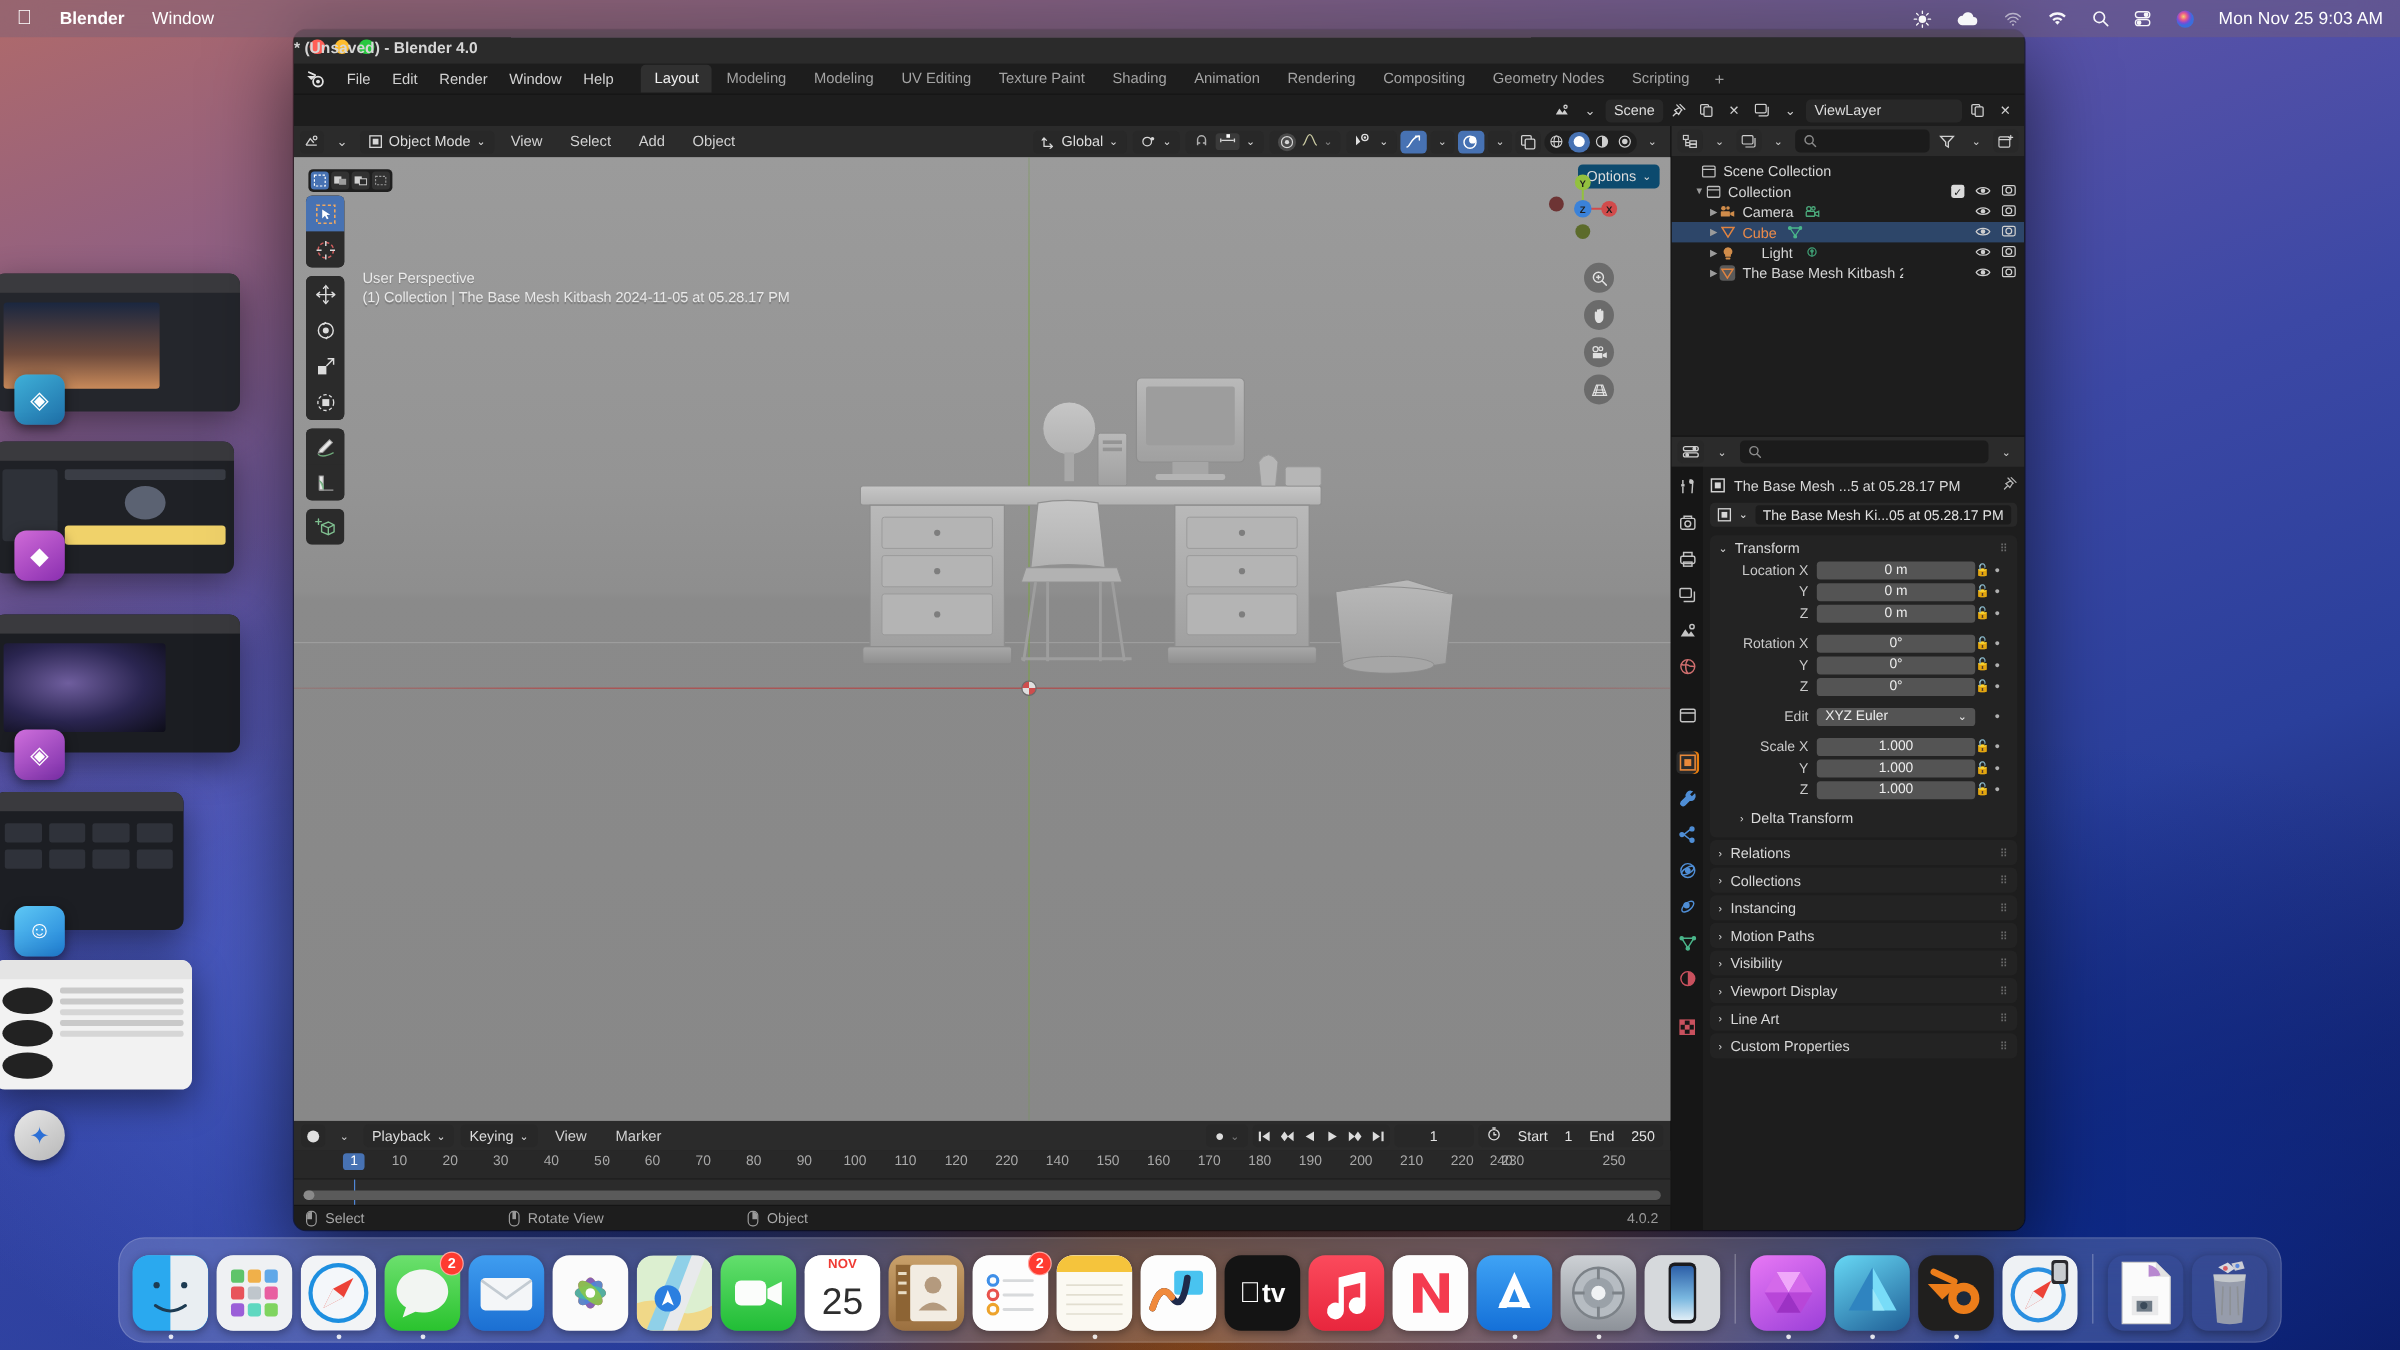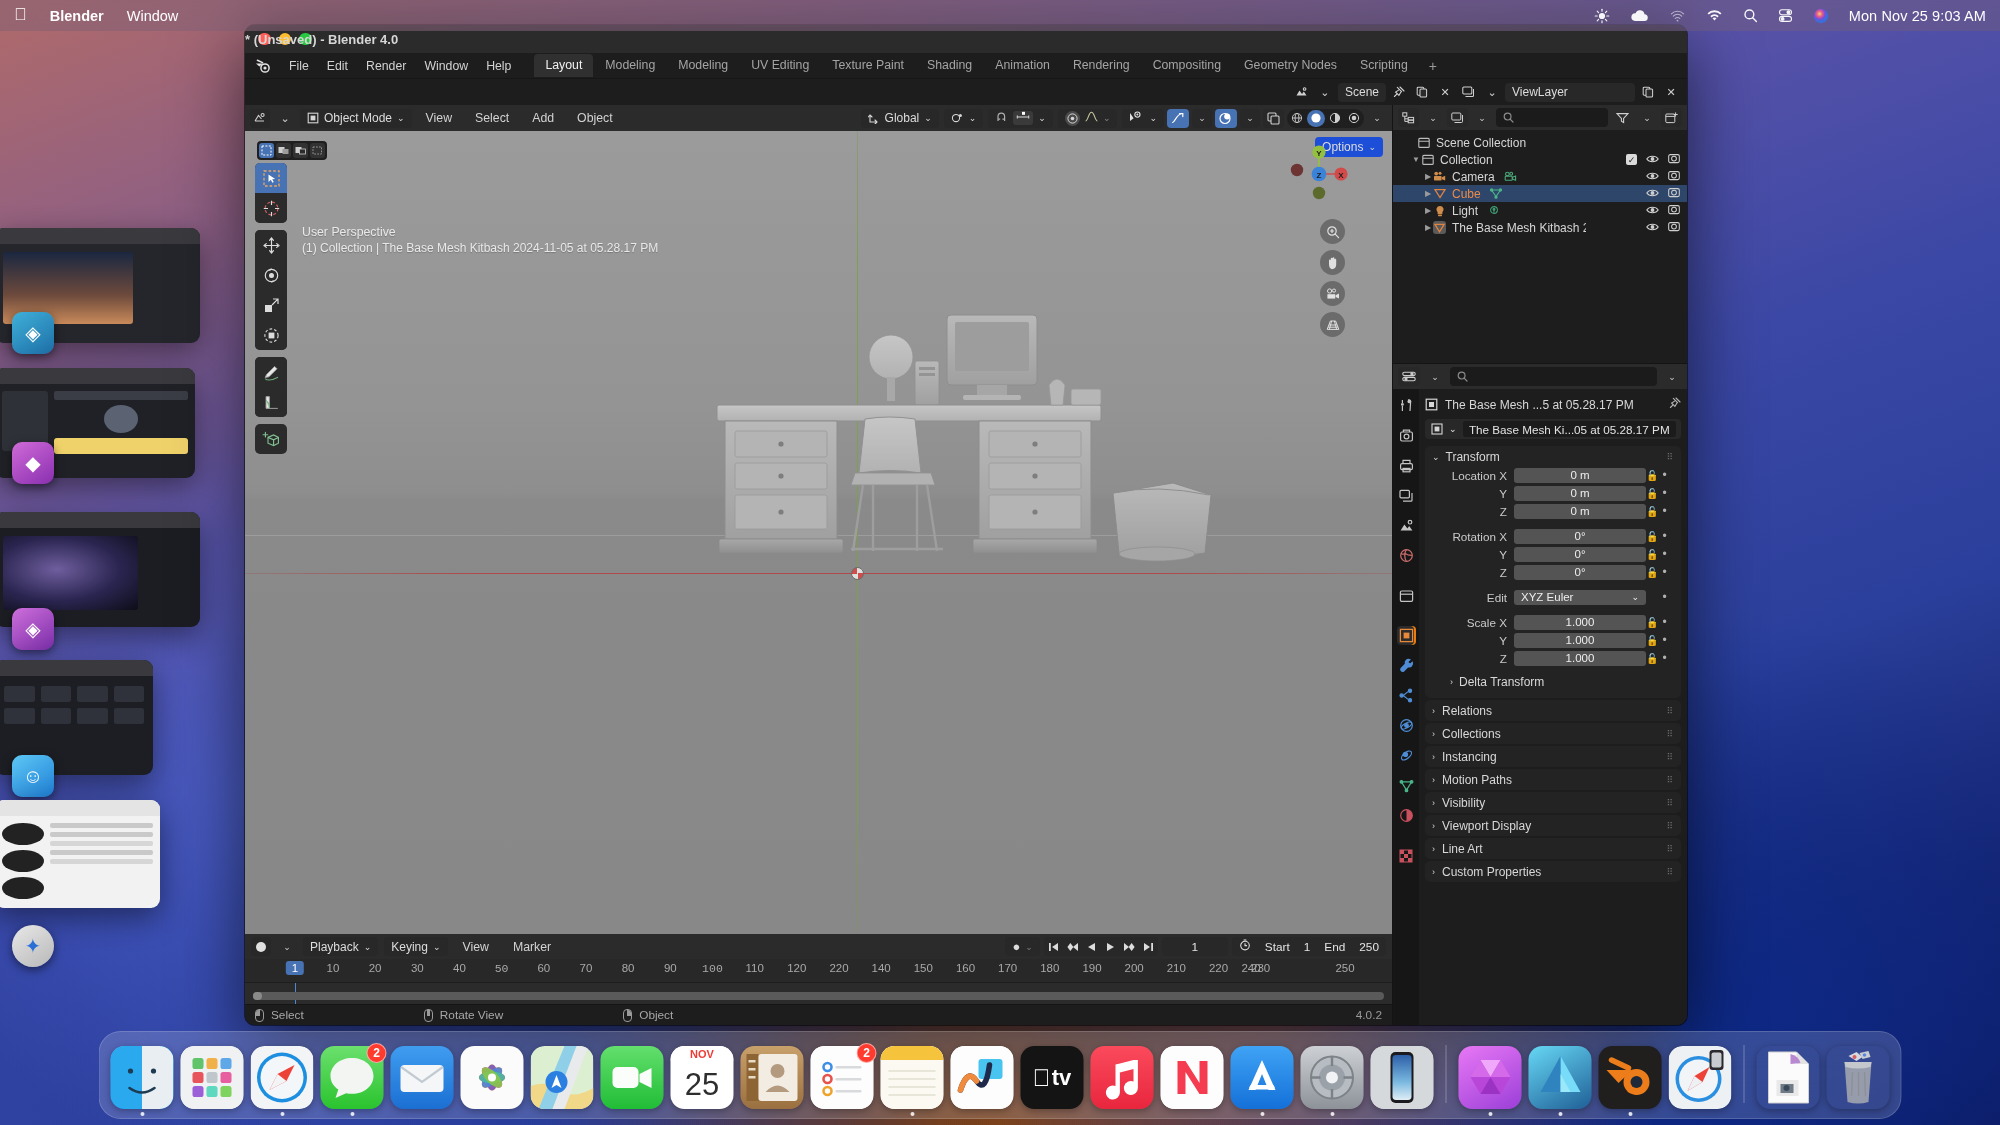--- a/index.html
+++ b/index.html
@@ -784,21 +784,21 @@
               <span class="tool">
                 <svg width="19" height="19" viewBox="0 0 19 19" fill="none" stroke="#7fbf90" stroke-width="1.15">
                   <path d="M6 7.4 L11.6 5 L16.4 7.4 L16.4 13.2 L11.6 15.6 L6 13.2 Z"></path>
                   <path d="M6 7.4 L11.6 9.8 L16.4 7.4 M11.6 9.8 V15.6"></path>
                   <path d="M3.4 2.4 V7 M1.1 4.7 H5.7" stroke-linecap="round"></path>
                 </svg>
               </span>
             </div>
           </div>
 
-          <span class="field options-btn" style="background:#1d4ed8;height:20px;">
+          <span class="field options-btn" style="background:#0c4a6e;height:20px;">
             <span>Options</span>
             <span style="font-size:9px">⌄</span>
           </span>
 
           <svg class="gizmo" viewBox="0 0 66 66">
             <line x1="33" y1="33" x2="33" y2="11" stroke="#93c13f" stroke-width="1.7"></line>
             <line x1="33" y1="33" x2="55" y2="33" stroke="#d14b4b" stroke-width="1.7"></line>
             <circle cx="33" cy="11" r="6.6" fill="#93c13f"></circle>
             <text x="33" y="14.6" font-size="8" text-anchor="middle" fill="#1d1d1d" font-family="Liberation Sans, sans-serif" font-weight="bold">Y</text>
             <circle cx="55" cy="33" r="6.6" fill="#d14b4b"></circle>
@@ -921,21 +921,21 @@
             <div class="playhead-lbl" style="left:50px;">1</div>
           <div class="tick" style="left: 87.9518px;">10</div>
               <div class="tick" style="left: 130.12px;">20</div>
               <div class="tick" style="left: 172.289px;">30</div>
               <div class="tick" style="left: 214.458px;">40</div>
               <div class="tick" style="left: 256.627px; font-family: Liberation Mono, monospace;">50</div>
               <div class="tick" style="left: 298.795px;">60</div>
               <div class="tick" style="left: 340.964px;">70</div>
               <div class="tick" style="left: 383.133px;">80</div>
               <div class="tick" style="left: 425.301px;">90</div>
-              <div class="tick" style="left: 467.47px; font-family: Liberation Mono, monospace;">100</div>
+              <div class="tick" style="left: 467.47px;">100</div>
               <div class="tick" style="left: 509.639px;">110</div>
               <div class="tick" style="left: 551.807px;">120</div>
               <div class="tick" style="left: 593.976px;">220</div>
               <div class="tick" style="left: 636.145px;">140</div>
               <div class="tick" style="left: 678.313px;">150</div>
               <div class="tick" style="left: 720.482px;">160</div>
               <div class="tick" style="left: 762.651px;">170</div>
               <div class="tick" style="left: 804.819px;">180</div>
               <div class="tick" style="left: 846.988px;">190</div>
               <div class="tick" style="left: 889.157px;">200</div>
@@ -1117,21 +1117,21 @@
             </div>
 
             <div class="ol-row" style="padding-left:30px;">
               <span class="disc">▶</span>
               <span class="ico-sq">
                 <svg width="12" height="12" viewBox="0 0 12 12" fill="#d08c4a">
                 <path d="M6 1 a3.6 3.6 0 0 1 2.4 6.3 V9 H3.6 V7.3 A3.6 3.6 0 0 1 6 1z"></path>
                 <rect x="4" y="9.6" width="4" height="1.6" rx=".6"></rect>
                   </svg>
               </span>
-              <span class="nm" style="padding-left:6px;">Light</span>
+              <span class="nm" style="padding-left:6px;margin-left:16px;">Light</span>
               <span class="ico-sq" style="margin-left:9px;">
                 <svg width="12" height="12" viewBox="0 0 12 12" fill="none" stroke="#3f9e74" stroke-width="1.05">
                 <circle cx="6" cy="5" r="3.4"></circle>
                     <path d="M6 5 V8.8"></path>
                     <circle cx="6" cy="4.2" r="1" fill="#3f9e74"></circle>
                   </svg>
               </span>
               <span class="rr">
                 <span>
                   <svg width="13" height="10" viewBox="0 0 13 10" fill="none" stroke="#cfcfcf" stroke-width="1.05">

